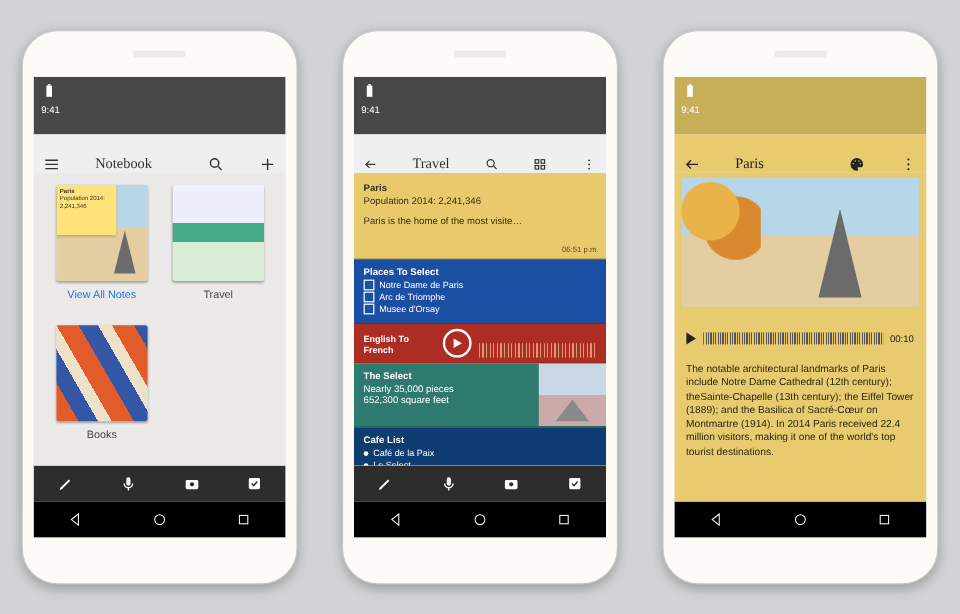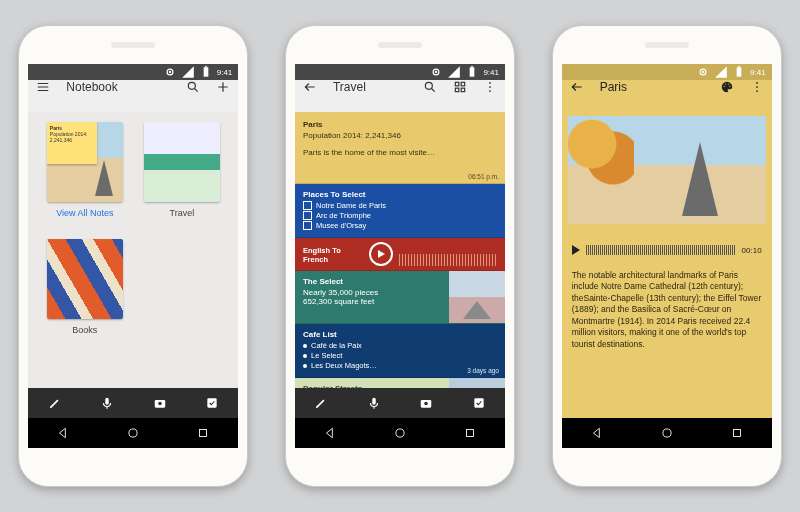--- a/index.html
+++ b/index.html
@@ -1,22 +1,22 @@
 <!DOCTYPE html>
 <html><head>
 <meta charset="utf-8">
 <style>
   html,body{margin:0;padding:0;font-family:"Helvetica Neue",Arial,sans-serif;font-size:10px;}
   body{background:#d1d3d4;width:800px;height:512px;display:flex;justify-content:space-around;align-items:center;}
   .phone{width:228px;height:460px;background:#fdfbf7;border-radius:30px;position:relative;border:1px solid #c9c9c9;box-shadow:0 3px 10px rgba(0,0,0,0.25);}
   .speaker{width:44px;height:6px;border-radius:3px;background:#eceae6;position:absolute;top:16px;left:50%;transform:translateX(-50%);}
   .screen{position:absolute;top:38px;left:9px;right:9px;bottom:38px;background:#eee;overflow:hidden;display:flex;flex-direction:column;}
-  .status{height:16px;background:#474747;color:#fff;display:flex;align-items:center;justify-content:flex-end;gap:4px;padding:0 6px;font-size:8px;}
+  .status{height:16px;background:#474747;color:#fff;display:flex;justify-content:flex-end;gap:4px;padding:16px 6px;font-size:8px;flex-direction:column;}
   .status .clock{font-weight:500;}
-  .appbar{height:32px;display:flex;align-items:flex-start;padding:0 8px;gap:16px;}
+  .appbar{height:32px;display:flex;align-items:flex-end;padding:0 8px;gap:29px;font-family:Liberation Serif, serif;}
   .appbar.grey{background:#efefef;color:#333;}
   .appbar.yellow{background:#e7cb6e;color:#222;}
   .appbar .title{flex:1;font-size:12px;font-weight:500;}
   .icon{width:14px;height:14px;display:flex;align-items:center;justify-content:center;}
   .icon svg{width:100%;height:100%;}
   .content{flex:1;overflow:hidden;background:#eceae8;position:relative;}
   .navbar{height:30px;background:#000;display:flex;align-items:center;justify-content:space-around;}
   .navbar svg{fill:none;stroke:#fff;stroke-width:1.5;}
   
   .grid{display:grid;grid-template-columns:1fr 1fr;gap:12px;padding:10px 14px;}

